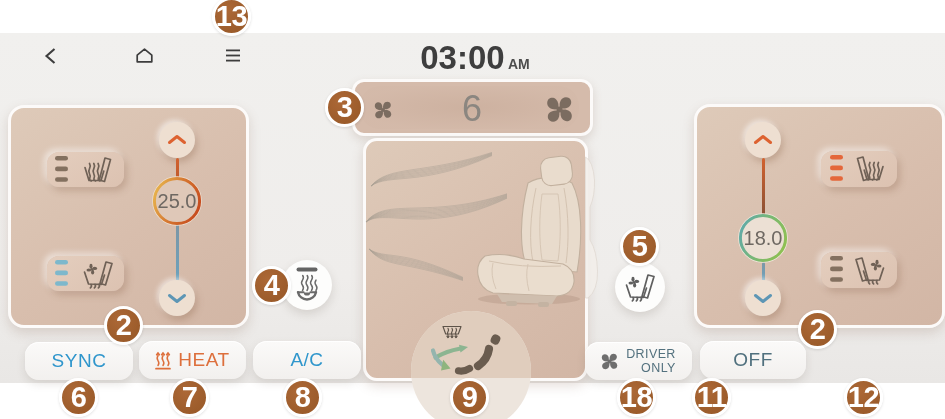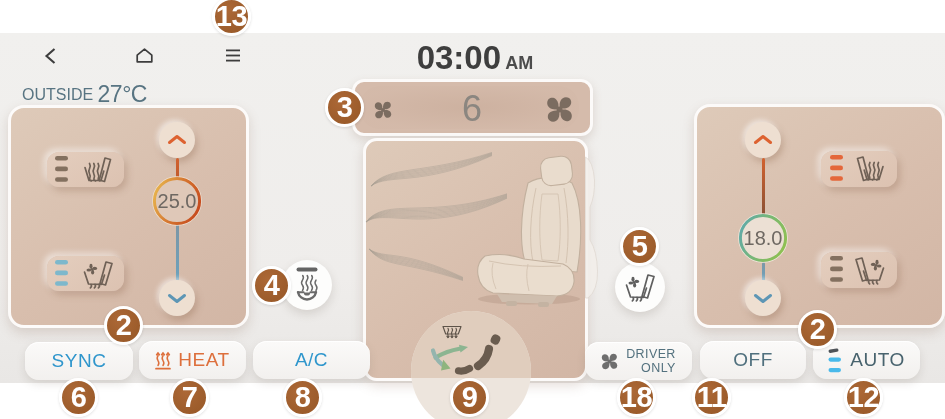--- a/index.html
+++ b/index.html
@@ -30,23 +30,22 @@
     </svg>
 
   <svg class="abs" style="left:226px;top:49px" width="14" height="13" viewBox="0 0 14 13">
       <g stroke="#3d3d3d" stroke-width="1.8">
         <line x1="0" y1="1.4" x2="14" y2="1.4"></line>
         <line x1="0" y1="6.5" x2="14" y2="6.5"></line>
         <line x1="0" y1="11.6" x2="14" y2="11.6"></line>
       </g>
     </svg>
 
-  <div class="abs" style="left:380px;top:39px;width:190px;height:34px;text-align:center;white-space:nowrap"><span style="font-size:33px;font-weight:bold;color:#3e3e3e;letter-spacing:0">03:00</span><span style="font-size:18px;font-weight:bold;color:#4c4c4c"> AM</span></div>
-
-  <div class="abs" style="left:22px;top:81px;white-space:nowrap;color:#587482"><span style="font-size:16px;vertical-align:2px">OUTSIDE </span><span style="font-size:23px;letter-spacing:-0.5px">27°C</span></div>
+  <div class="abs" style="left:380px;top:39px;width:190px;height:34px;text-align:center;white-space:nowrap"><span style="font-size:33px;font-weight:bold;color:#3e3e3e;letter-spacing:0">03:00</span><span style="font-size:14px;font-weight:bold;color:#4c4c4c"> AM</span></div>
+
 
   <div class="abs panel" style="left:8px;top:105px;width:235px;height:217px;"></div>
 
   <div class="abs softbtn" style="left:47px;top:152px;width:77px;height:35px;"></div>
   <svg class="abs" style="left:54px;top:156px" width="16" height="27" viewBox="0 0 16 27">
       <g fill="#83705f">
         <rect x="1" y="0" width="13" height="4.6" rx="2.3"></rect>
         <rect x="1" y="10.6" width="13" height="4.6" rx="2.3"></rect>
         <rect x="1" y="21.2" width="13" height="4.6" rx="2.3"></rect>
       </g>
@@ -354,21 +353,21 @@
             <path d="M1.6,3.8 L3,1.9 L4.4,3.8 M6.6,3.8 L8,1.9 L9.4,3.8 M11.6,3.8 L13,1.9 L14.4,3.8"></path>
             <path d="M1,17.7 L15,17.7" stroke-width="1.7"></path>
           </g>
         </svg>HEAT</div>
     </div>
 
   <div class="abs whitebtn" style="left:25px;top:342px;width:108px;height:38px;">
       <div class="btntext" style="color:#2f96cc">SYNC</div>
     </div>
 
-  <div class="abs whitebtn" style="left:253px;top:341px;width:117px;height:38px;">
+  <div class="abs whitebtn" style="left:253px;top:341px;width:108px;height:38px;">
       <div class="btntext" style="color:#2f96cc">A/C</div>
     </div>
 
   <div class="abs whitebtn" style="left:585px;top:342px;width:107px;height:38px;">
       <div class="btntext" style="color:#53717e;font-size:12.5px;line-height:14px;letter-spacing:.4px">
         <svg width="17" height="17" viewBox="-9 -9 18 18" style="margin-right:8px">
           <g fill="#6e6e6e">
             <circle r="2"></circle>
             <path d="M0.3,-0.9 C-0.6,-4.6 1,-8.2 4.3,-8.2 C7.6,-8.2 8.8,-4.7 6.9,-2.4 C5.4,-0.7 2.6,-0.3 0.3,-0.9 Z"></path>
             <g transform="rotate(90)">
@@ -383,29 +382,20 @@
           </g>
         </svg>
         <span style="text-align:right">DRIVER<br>ONLY</span>
       </div>
     </div>
 
   <div class="abs whitebtn" style="left:700px;top:341px;width:106px;height:38px;text-align:right;">
       <div class="btntext" style="color:#50707e">OFF</div>
     </div>
 
-  <div class="abs whitebtn" style="left:813px;top:341px;width:107px;height:38px;">
-      <div class="btntext" style="color:#48636e"><svg width="14" height="27" viewBox="0 0 14 27" style="margin-right:8px">
-          <g transform="rotate(-9 5.5 3.5)">
-            <rect x="0.5" y="2" width="10" height="3.4" rx="1.7" fill="#4e5358"></rect>
-          </g>
-          <rect x="0.5" y="10.5" width="12.5" height="4.2" rx="2.1" fill="#49b9ea"></rect>
-          <rect x="0.5" y="21" width="12.5" height="4.2" rx="2.1" fill="#49b9ea"></rect>
-        </svg>AUTO</div>
-    </div>
 
   <div class="badge" style="left:212px;top:-3px">13</div>
 
   <div class="badge" style="left:325px;top:88px">3</div>
 
   <div class="badge" style="left:252px;top:266px">4</div>
 
   <div class="badge" style="left:620px;top:227px">5</div>
 
   <div class="badge" style="left:104px;top:306px">2</div>

